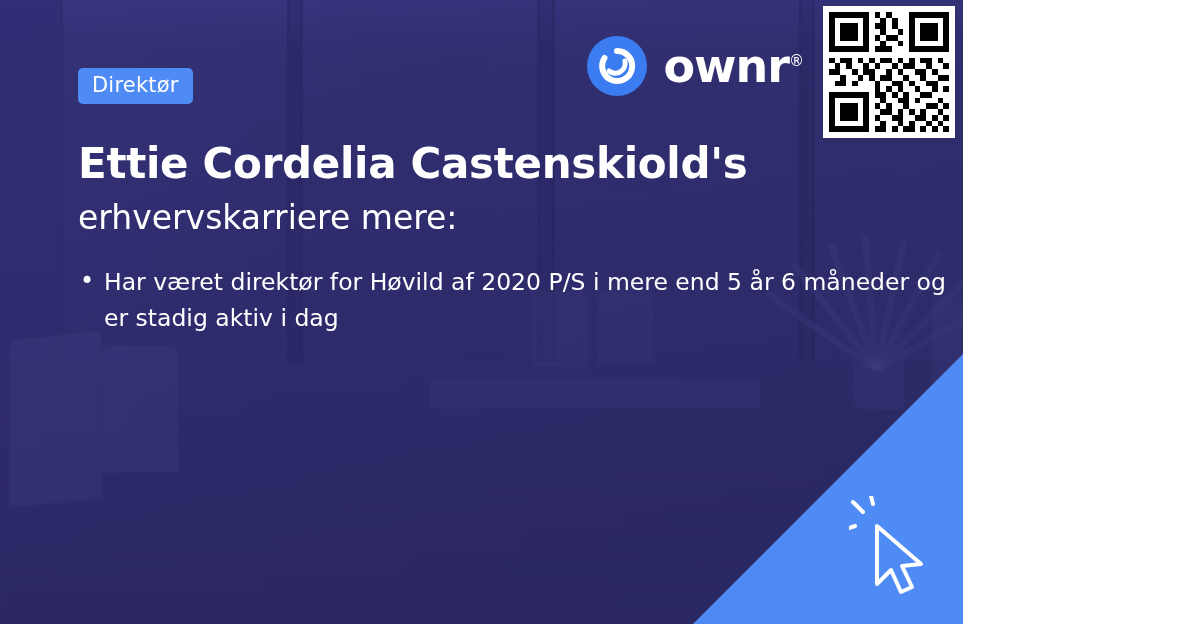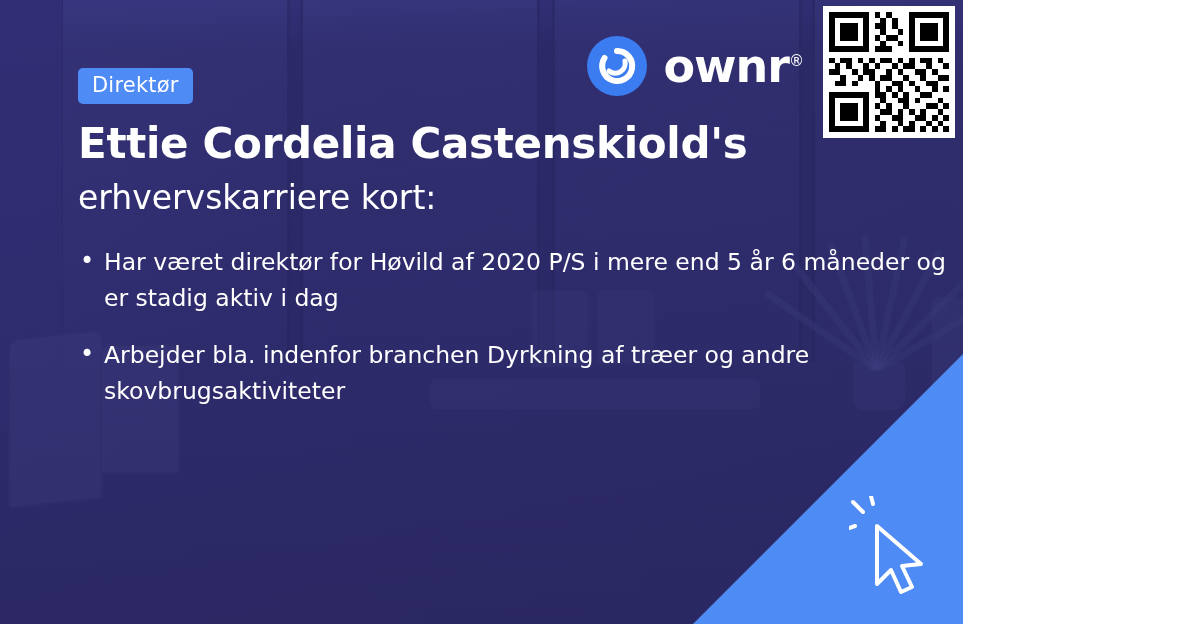--- a/index.html
+++ b/index.html
@@ -124,21 +124,21 @@
     font-size: 21px;
     padding: 5px 14px 7px;
     border-radius: 5px;
     letter-spacing: .2px;
   }
   h1.title {
     color: #ffffff;
     font-size: 42px;
     font-weight: 700;
     line-height: 1.25;
-    margin-top: 14px;
+    margin-top: 34px;
     letter-spacing: -0.3px;
   }
   h2.subtitle {
     color: #ffffff;
     font-size: 33px;
     font-weight: 400;
     line-height: 1.25;
     margin-top: 6px;
   }
   ul.bullets {
@@ -368,20 +368,19 @@
           <rect x="16" y="20" width="1" height="1"></rect>
         <rect x="18" y="20" width="1" height="1"></rect>
           <rect x="20" y="20" width="1" height="1"></rect>
       </g>
     </svg>
   </div>
 
   <div class="content">
     <div class="badge">Direktør</div>
     <h1 class="title">Ettie Cordelia Castenskiold's</h1>
-    <h2 class="subtitle">erhvervskarriere kort:</h2>
+    <h2 class="subtitle">erhvervskarriere mere:</h2>
     <ul class="bullets">
       <li>Har været direktør for Høvild af 2020 P/S i mere end 5 år 6 måneder og er stadig aktiv i dag</li>
-      <li>Arbejder bla. indenfor branchen Dyrkning af træer og andre skovbrugsaktiviteter</li>
     </ul>
   </div>
 
 </div>
 
 </body></html>

